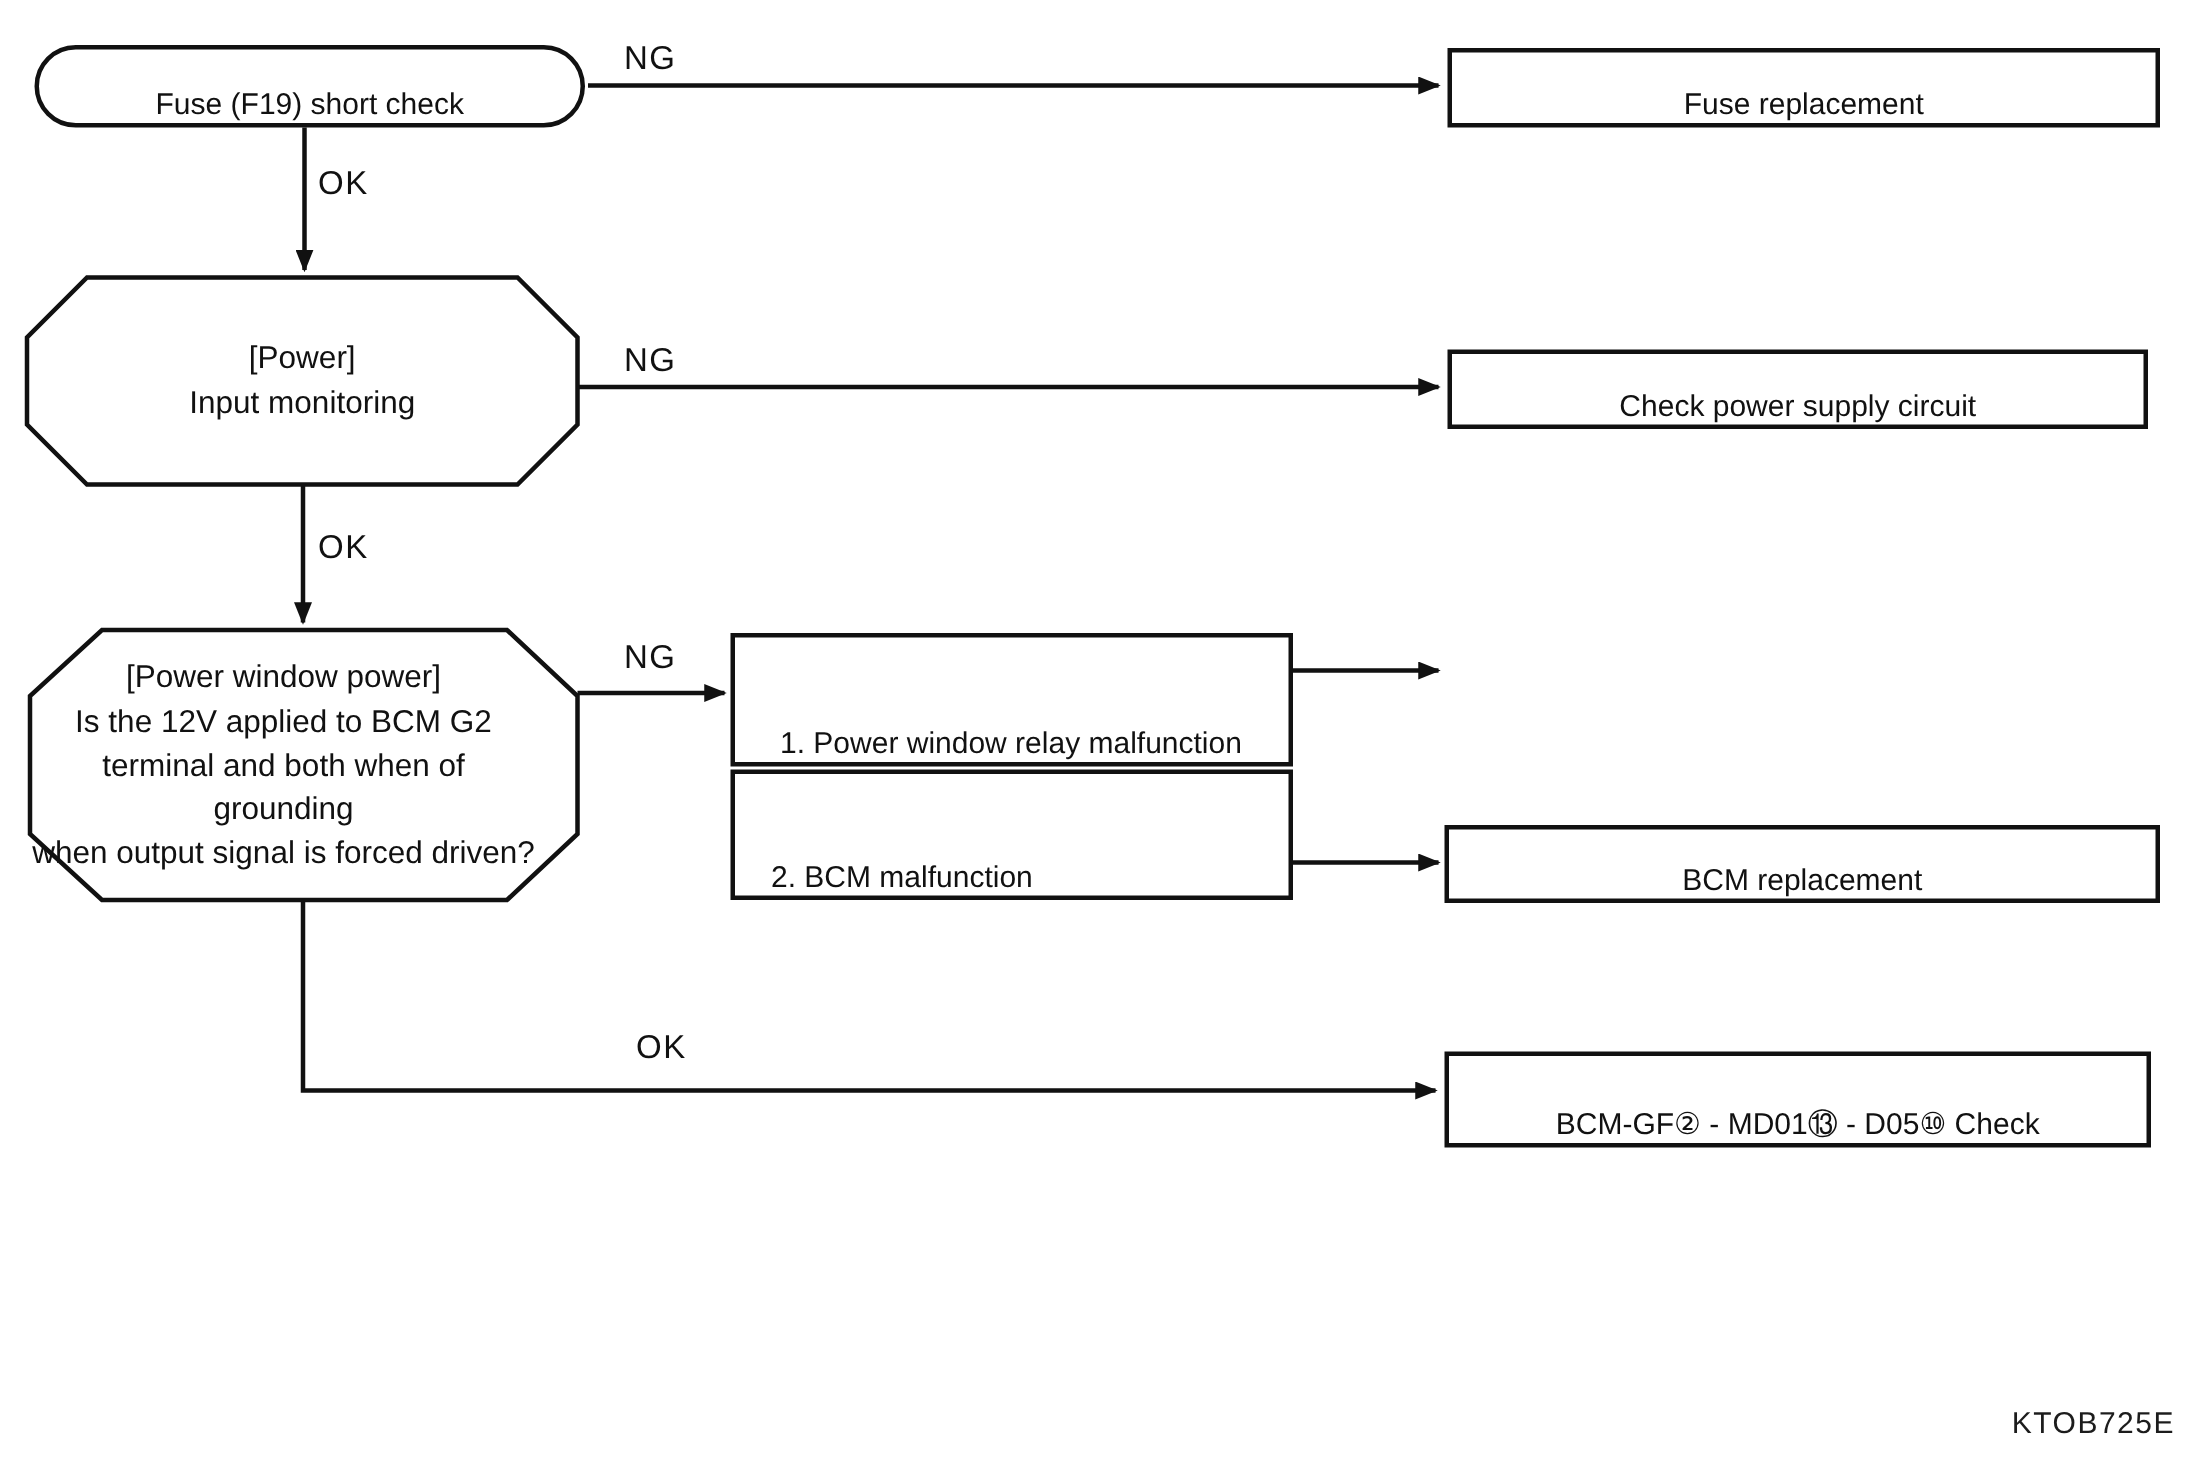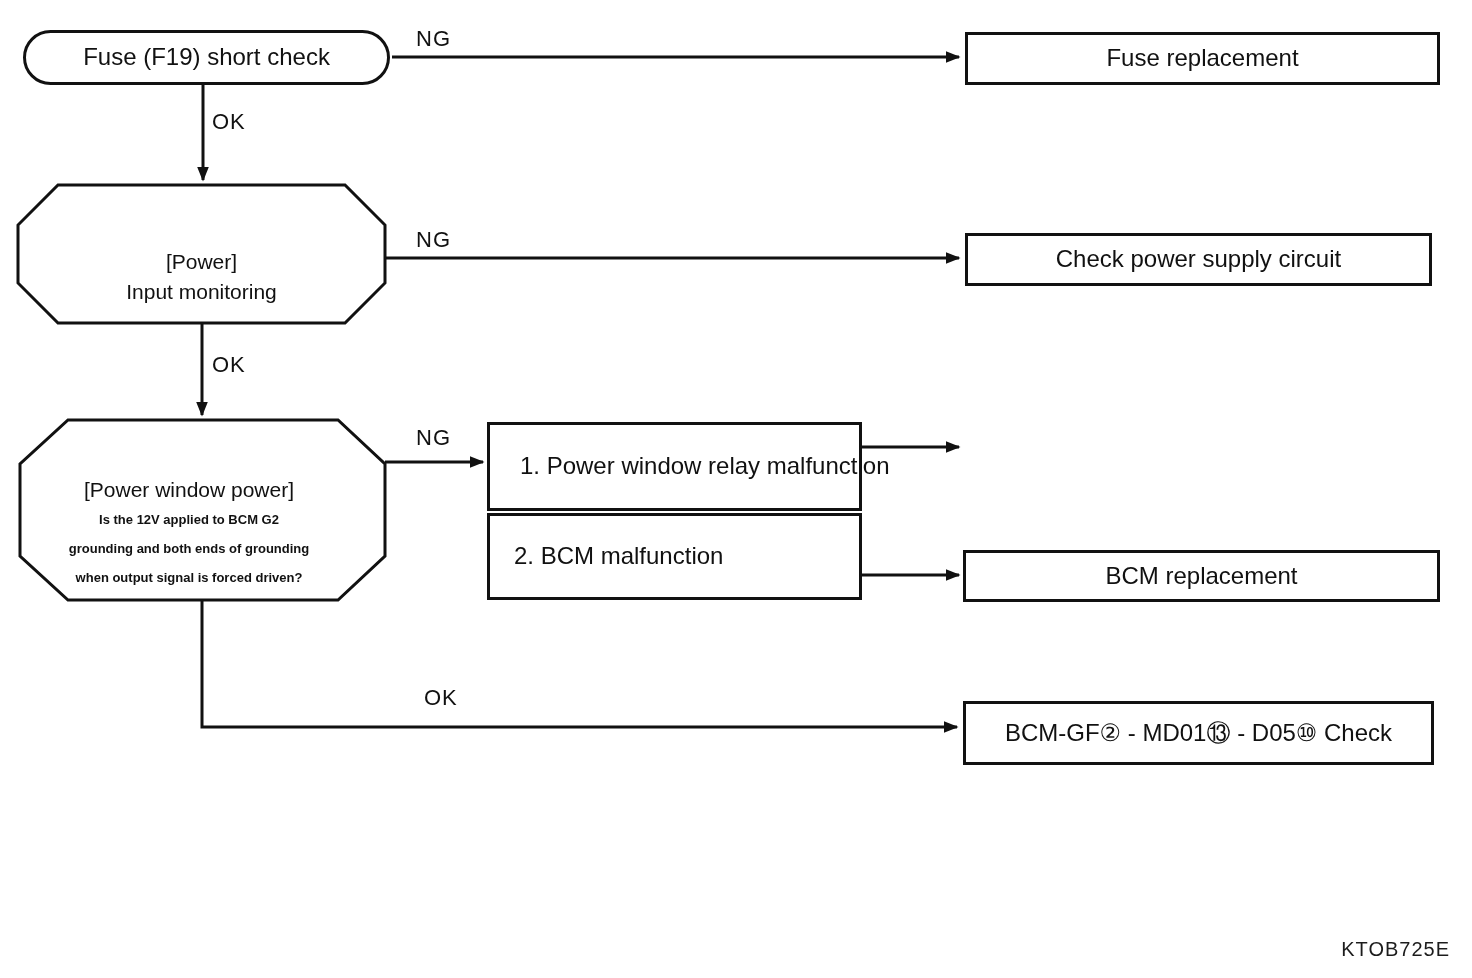--- a/index.html
+++ b/index.html
@@ -12,42 +12,41 @@
     font-family: "Liberation Sans", sans-serif;
     color: #111111;
     overflow: hidden;
   }
   .lines { position: absolute; left: 0; top: 0; }
   .lines line, .lines polyline { stroke: #111111; stroke-width: 3; fill: none; }
   .lines polygon.shape { stroke: #111111; stroke-width: 3; fill: #ffffff; }
   .node {
     position: absolute;
     display: flex;
-    align-items: center;
+    align-items: flex-end;
     justify-content: center;
     border: 3px solid #111111;
     background: #ffffff;
-    font-size: 24px;
+    font-size: 20px;
     line-height: 1.2;
     white-space: nowrap;
   }
   .stadium { border-radius: 28px; }
   .octagon-text {
     position: absolute;
     display: flex;
     flex-direction: column;
     align-items: center;
     justify-content: center;
     text-align: center;
     background: transparent;
     border: none;
-    margin-top: 23px;
   }
   .octagon-text .big { font-size: 21px; line-height: 30px; }
-  .octagon-text .small { font-size: 13px; line-height: 29px; font-weight: bold; }
+  .octagon-text .small { font-size: 21px; line-height: 29px; }
   .list-box { justify-content: flex-start; padding-left: 24px; }
   .edge-label {
     position: absolute;
     font-size: 22px;
     color: #111111;
     letter-spacing: 1px;
   }
   .figure-code {
     position: absolute;
     font-size: 20px;
@@ -102,21 +101,21 @@
     <span class="big">Input monitoring</span>
   </div>
 
   <div class="node" style="left:965px; top:233px; width:467px; height:53px;">
     <span>Check power supply circuit</span>
   </div>
 
   <div class="octagon-text" style="left:20px; top:420px; width:338px; height:180px;">
     <span class="big">[Power window power]</span>
     <span class="small">Is the 12V applied to BCM G2</span>
-    <span class="small">grounding and both ends of grounding</span>
+    <span class="small">terminal and both when of grounding</span>
     <span class="small">when output signal is forced driven?</span>
   </div>
 
   <div class="node list-box" style="left:487px; top:422px; width:375px; height:89px;padding-left:30px;">
     <span>1. Power window relay malfunction</span>
   </div>
 
   <div class="node list-box" style="left:487px; top:513px; width:375px; height:87px;">
     <span>2. BCM malfunction</span>
   </div>

